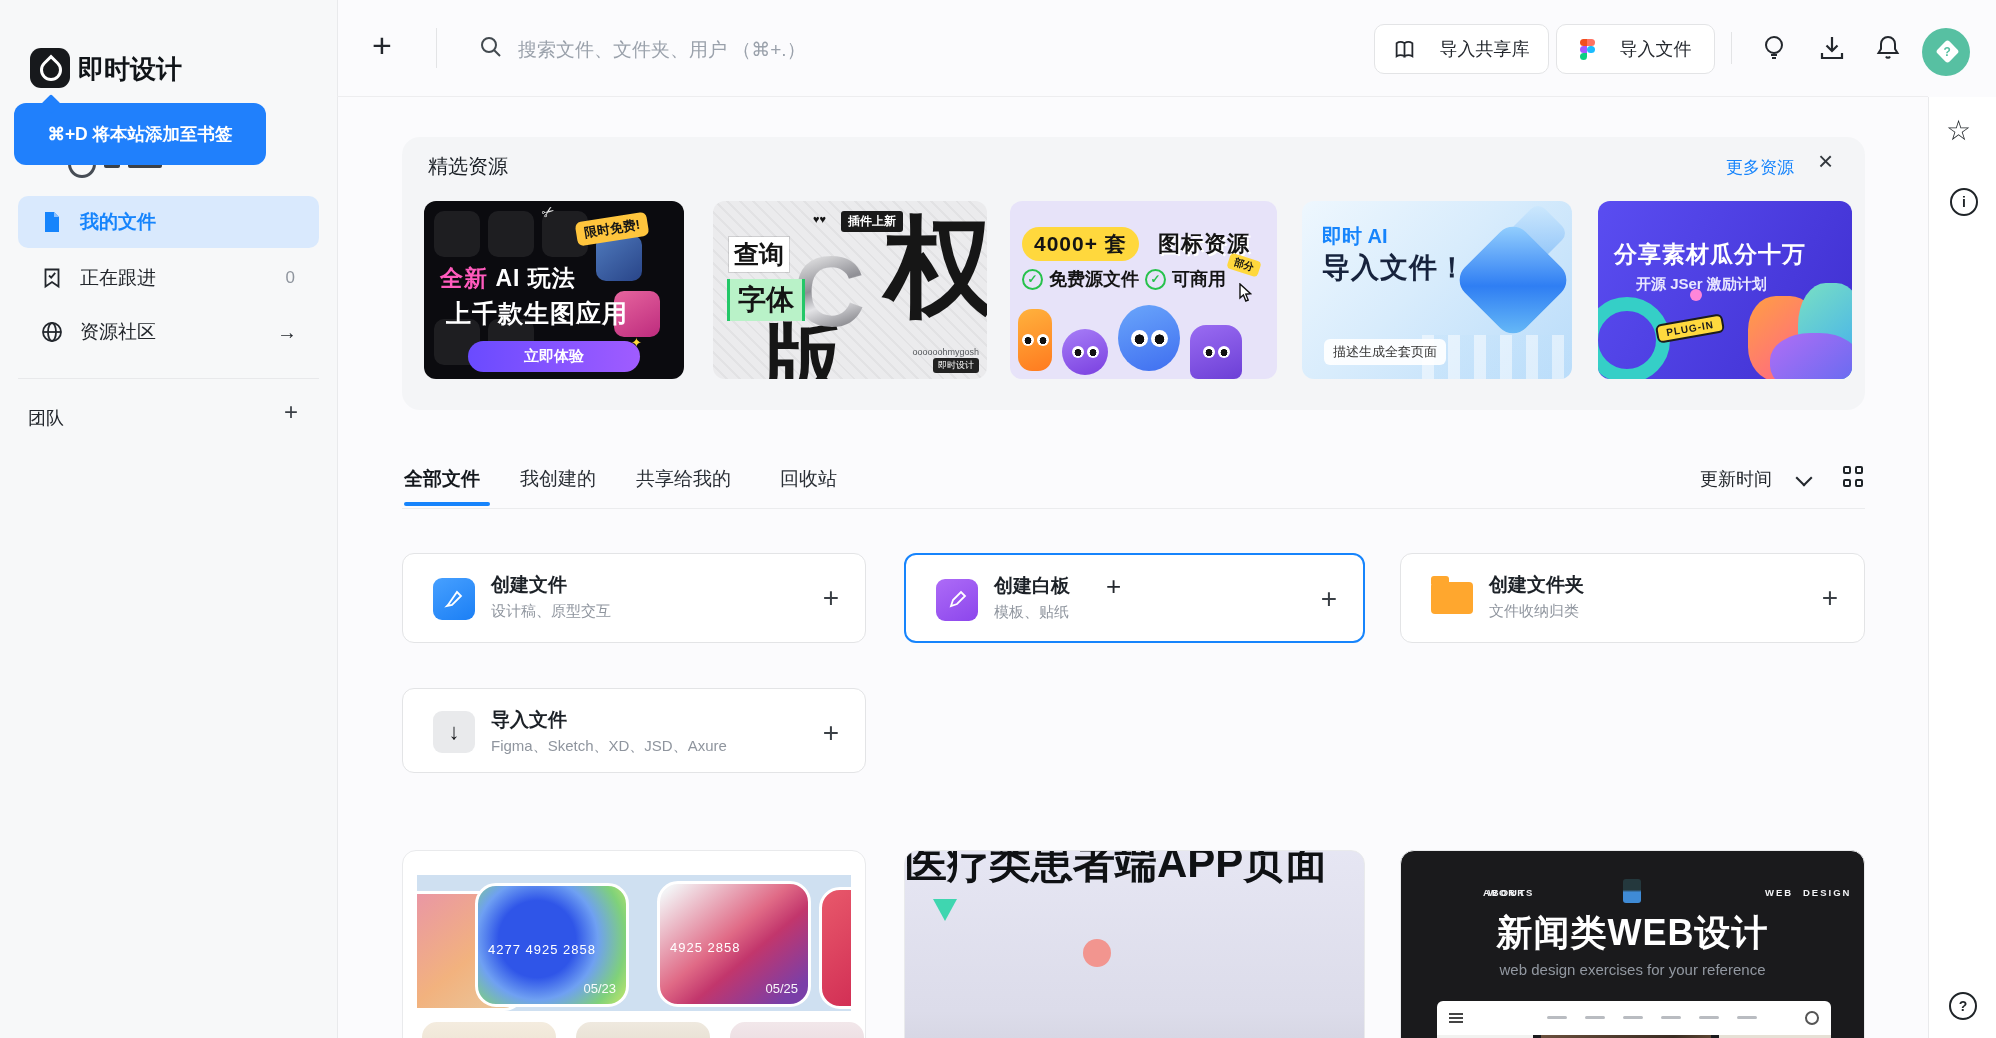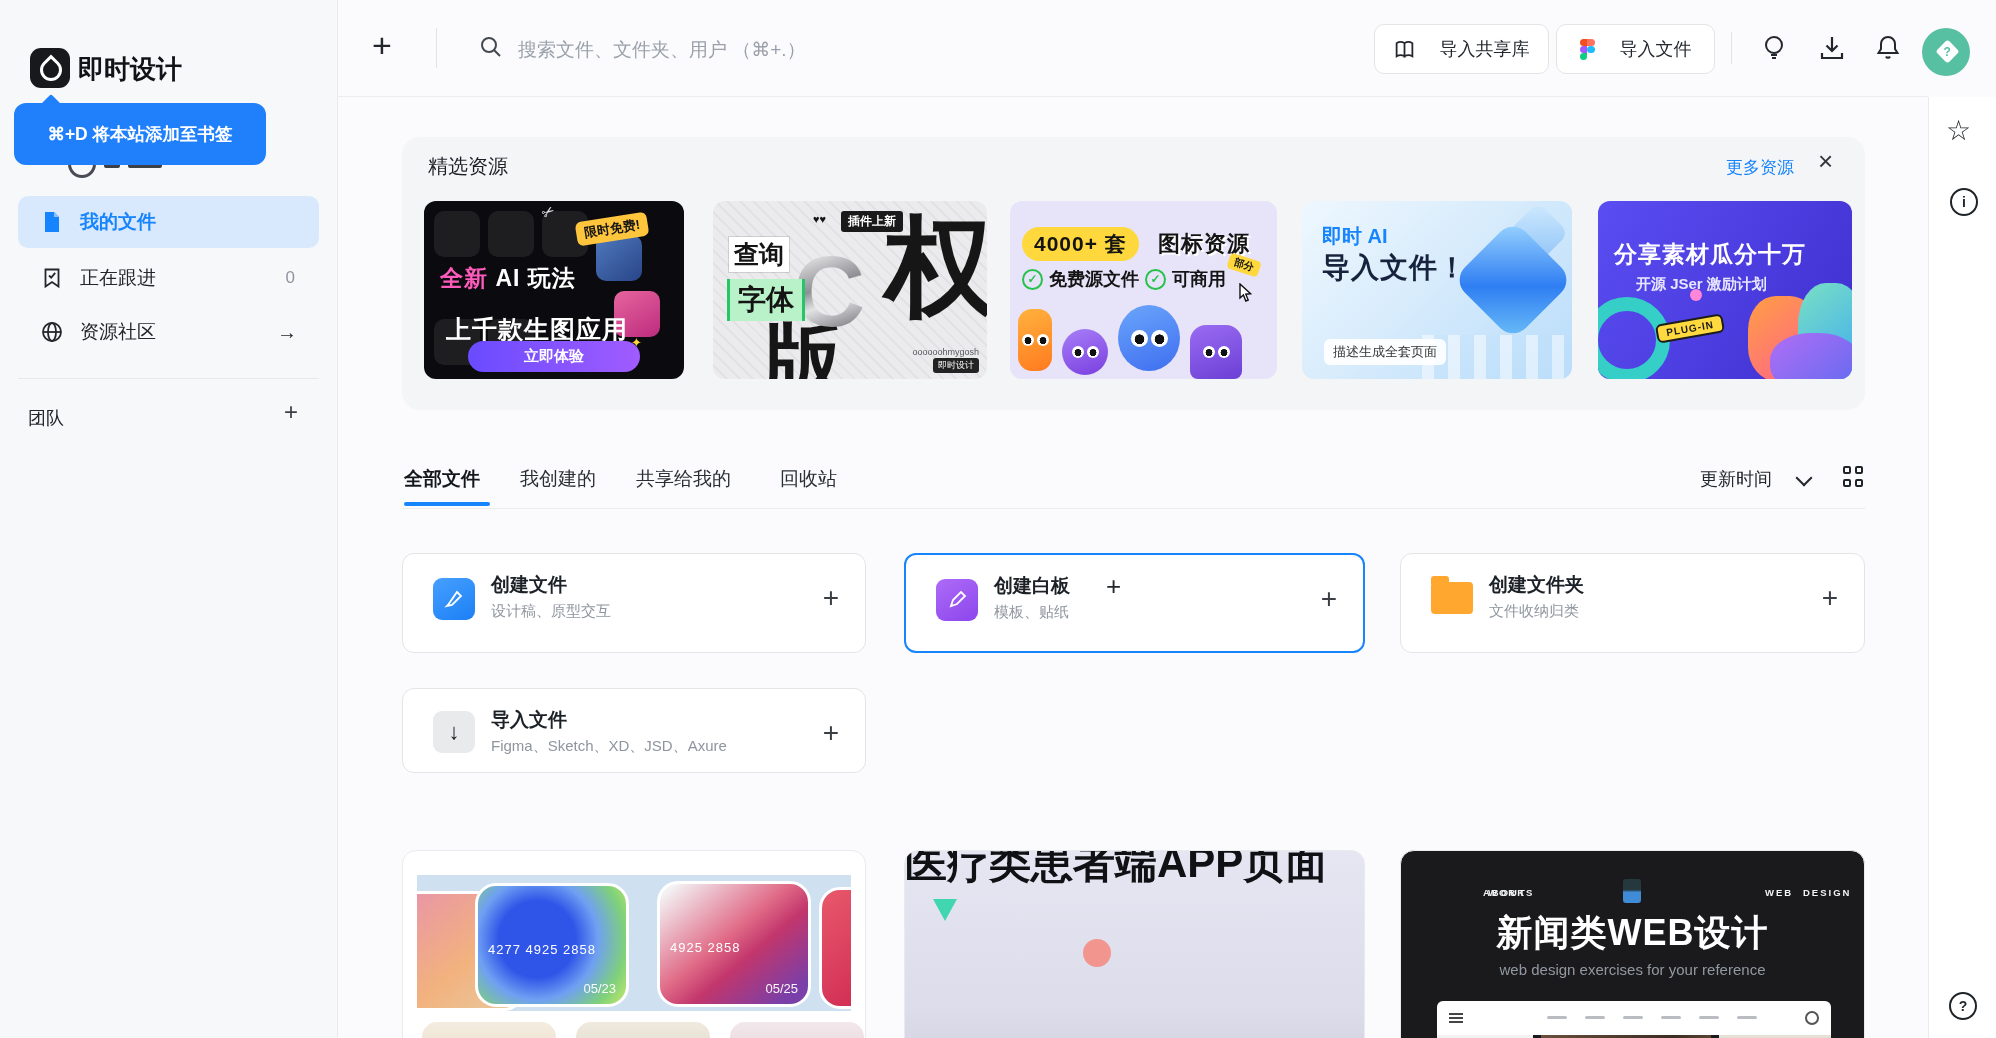--- a/index.html
+++ b/index.html
@@ -73,21 +73,21 @@
   
   .b1{left:424px;width:260px;background:#0b0b0f;}
   .b1 .tile{position:absolute;width:46px;height:46px;border-radius:10px;background:rgba(255,255,255,.08);}
   .b1-tile-blue{background:linear-gradient(140deg,#5b8ddb,#2e4f9e)!important;opacity:.85;}
   .b1-tile-pink{background:linear-gradient(150deg,#ff6fae,#d12f8a)!important;opacity:.9;}
   .b1-scissors{position:absolute;left:118px;top:2px;color:#e8e8e8;font-size:15px;transform:rotate(-35deg);}
   .b1-tag{position:absolute;left:152px;top:16px;background:#ffc53d;color:#161616;font-size:13px;font-weight:800;
           padding:3px 8px;border-radius:6px;transform:rotate(-9deg);}
   .b1-line1{position:absolute;left:16px;top:62px;font-size:23px;font-weight:800;color:#fff;letter-spacing:1px;}
   .b1-accent{color:#ff5bbd;}
-  .b1-line2{position:absolute;left:22px;top:112px;font-size:25px;font-weight:800;color:#fff;letter-spacing:1px;}
+  .b1-line2{position:absolute;left:22px;top:96px;font-size:25px;font-weight:800;color:#fff;letter-spacing:1px;}
   .b1-btn{position:absolute;left:44px;top:140px;width:172px;height:31px;border-radius:16px;
           background:linear-gradient(90deg,#6a4bff,#a05cff);color:#fff;font-size:15px;font-weight:700;
           display:flex;align-items:center;justify-content:center;}
   .b1-spark{position:absolute;right:42px;top:134px;color:#ffd83d;font-size:13px;}
   
   .b2{left:713px;width:274px;background:#ebebed;
       background-image:repeating-linear-gradient(45deg,rgba(0,0,0,.04) 0 2px,transparent 2px 9px);}
   .b2-hearts{position:absolute;left:100px;top:12px;font-size:11px;color:#141414;}
   .b2-tag{position:absolute;left:128px;top:10px;background:#1a1a1a;color:#fff;font-size:12px;font-weight:600;
           padding:2px 7px;border-radius:3px;}
@@ -156,21 +156,21 @@
   .tab-active{font-weight:700;color:#14181d;}
   .tab-underline{left:404px;top:502px;width:86px;height:4px;background:#1684fc;border-radius:2px;}
   .tabs-div{left:402px;top:508px;width:1463px;height:1px;background:#ebecee;}
   .sort-label{left:1700px;top:467px;font-size:18px;color:#23272d;}
   .chev{left:1798px;top:472px;width:10px;height:10px;border-right:2px solid #23272d;border-bottom:2px solid #23272d;
         transform:rotate(45deg);}
   .grid-ico{left:1843px;top:466px;width:22px;height:22px;display:grid;grid-template-columns:9px 9px;gap:3px;}
   .grid-ico i{display:block;width:8px;height:8px;border:2px solid #1f2428;border-radius:2px;box-sizing:border-box;}
 
   
-  .card{top:553px;height:100px;background:#fff;border:1px solid #e3e4e6;border-radius:12px;box-sizing:border-box;}
+  .card{top:553px;height:90px;background:#fff;border:1px solid #e3e4e6;border-radius:12px;box-sizing:border-box;}
   .cc1{left:402px;width:464px;} .cc2{left:904px;width:461px;border:2px solid #1684fc;} .cc3{left:1400px;width:465px;}
   .card-ico{position:absolute;left:30px;top:24px;width:42px;height:42px;border-radius:9px;
             display:flex;align-items:center;justify-content:center;color:#fff;font-size:20px;}
   .ico-blue{background:linear-gradient(150deg,#47a0ff,#1b7ff5);}
   .ico-purple{background:linear-gradient(150deg,#ad6bf7,#8c46ec);}
   .folder{position:absolute;left:30px;top:28px;width:42px;height:32px;background:#ffa72e;border-radius:4px;}
   .folder::before{content:"";position:absolute;left:0;top:-6px;width:18px;height:8px;background:#ffa72e;
                   border-radius:3px 3px 0 0;}
   .card-title{position:absolute;left:88px;top:18px;font-size:19px;font-weight:700;color:#1c2127;}
   .card-sub{position:absolute;left:88px;top:48px;font-size:15px;color:#8f959e;}

